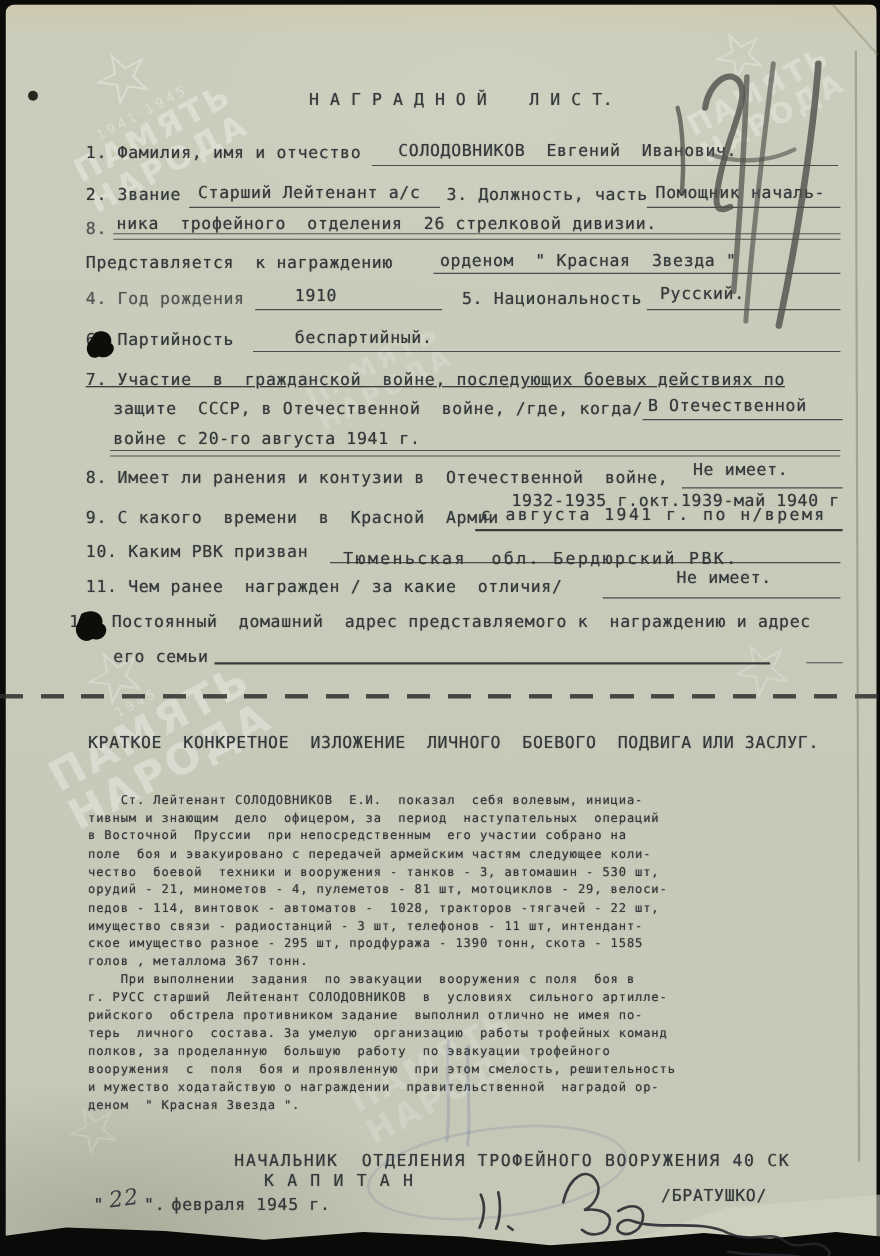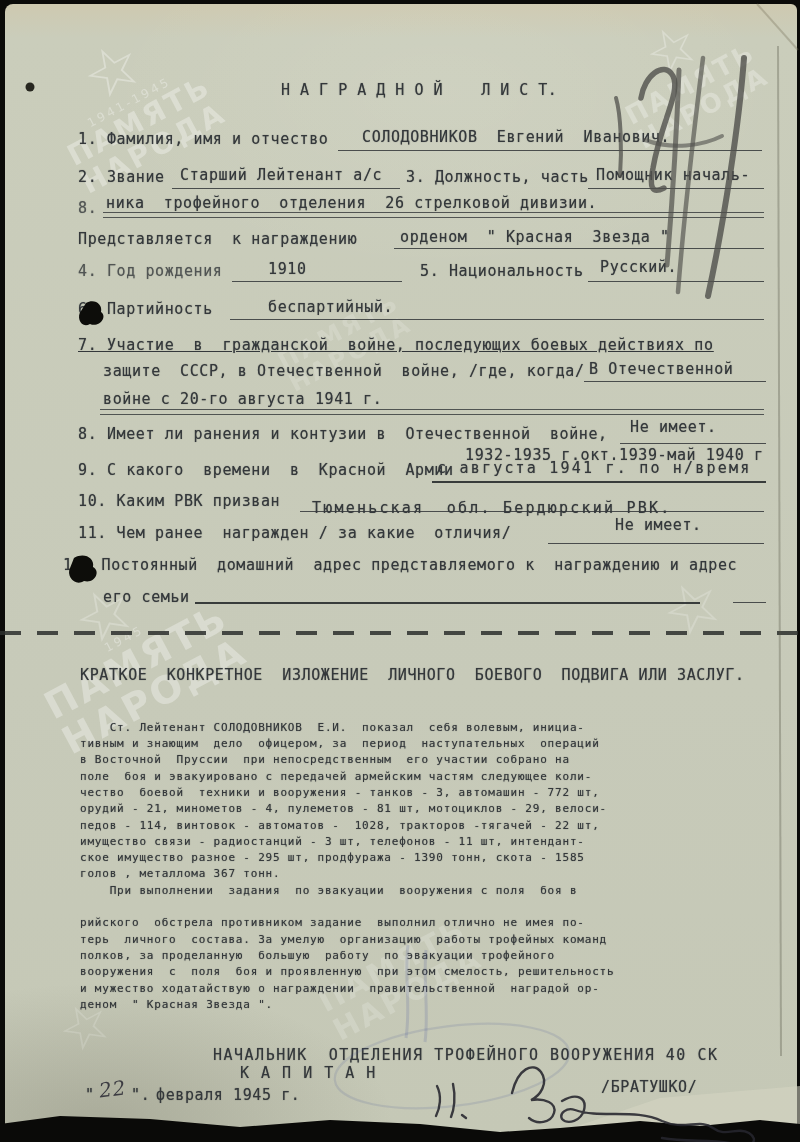--- a/index.html
+++ b/index.html
@@ -132,27 +132,28 @@
 
   <div class="t" style="left:63px;top:556px;">12. Постоянный  домашний  адрес представляемого к  награждению и адрес</div>
   <div class="t" style="left:103px;top:588px;">его семьи</div>
 
   <div class="t" style="left:80px;top:666px;">КРАТКОЕ  КОНКРЕТНОЕ  ИЗЛОЖЕНИЕ  ЛИЧНОГО  БОЕВОГО  ПОДВИГА ИЛИ ЗАСЛУГ.</div>
 
   <div class="t bl" style="left:80px;top:721px;">    Ст. Лейтенант СОЛОДОВНИКОВ  Е.И.  показал  себя волевым, инициа-</div>
   <div class="t bl" style="left:80px;top:737px;">тивным и знающим  дело  офицером, за  период  наступательных  операций</div>
   <div class="t bl" style="left:80px;top:753px;">в Восточной  Пруссии  при непосредственным  его участии собрано на</div>
   <div class="t bl" style="left:80px;top:770px;">поле  боя и эвакуировано с передачей армейским частям следующее коли-</div>
-  <div class="t bl" style="left:80px;top:786px;">чество  боевой  техники и вооружения - танков - 3, автомашин - 772 шт,</div>
+  <div class="t bl" style="left:80px;top:786px;">чество  боевой  техники и вооружения - танков - 3, автомашин - 530 шт,</div>
   <div class="t bl" style="left:80px;top:802px;">орудий - 21, минометов - 4, пулеметов - 81 шт, мотоциклов - 29, велоси-</div>
   <div class="t bl" style="left:80px;top:819px;">педов - 114, винтовок - автоматов -  1028, тракторов -тягачей - 22 шт,</div>
   <div class="t bl" style="left:80px;top:835px;text-align:right;">имущество связи - радиостанций - 3 шт, телефонов - 11 шт, интендант-</div>
   <div class="t bl" style="left:80px;top:851px;">ское имущество разное - 295 шт, продфуража - 1390 тонн, скота - 1585</div>
   <div class="t bl" style="left:80px;top:867px;">голов , металлома 367 тонн.</div>
   <div class="t bl" style="left:80px;top:884px;">    При выполнении  задания  по эвакуации  вооружения с поля  боя в</div>
+  <div class="t bl" style="left:80px;top:900px;">г. РУСС старший  Лейтенант СОЛОДОВНИКОВ  в  условиях  сильного артилле-</div>
   <div class="t bl" style="left:80px;top:916px;">рийского  обстрела противником задание  выполнил отлично не имея по-</div>
   <div class="t bl" style="left:80px;top:933px;">терь  личного  состава. За умелую  организацию  работы трофейных команд</div>
   <div class="t bl" style="left:80px;top:949px;">полков, за проделанную  большую  работу  по эвакуации трофейного</div>
   <div class="t bl" style="left:80px;top:965px;">вооружения  с  поля  боя и проявленную  при этом смелость, решительность</div>
   <div class="t bl" style="left:80px;top:982px;">и мужество ходатайствую о награждении  правительственной  наградой ор-</div>
   <div class="t bl" style="left:80px;top:998px;">деном  " Красная Звезда ".</div>
 
   <div class="t" style="left:213px;top:1046px;letter-spacing:1.5px;">НАЧАЛЬНИК  ОТДЕЛЕНИЯ ТРОФЕЙНОГО ВООРУЖЕНИЯ 40 СК</div>
   <div class="t" style="left:240px;top:1064px;letter-spacing:1.5px;">К А П И Т А Н</div>
   <div class="t" style="left:601px;top:1078px;">/БРАТУШКО/</div>

